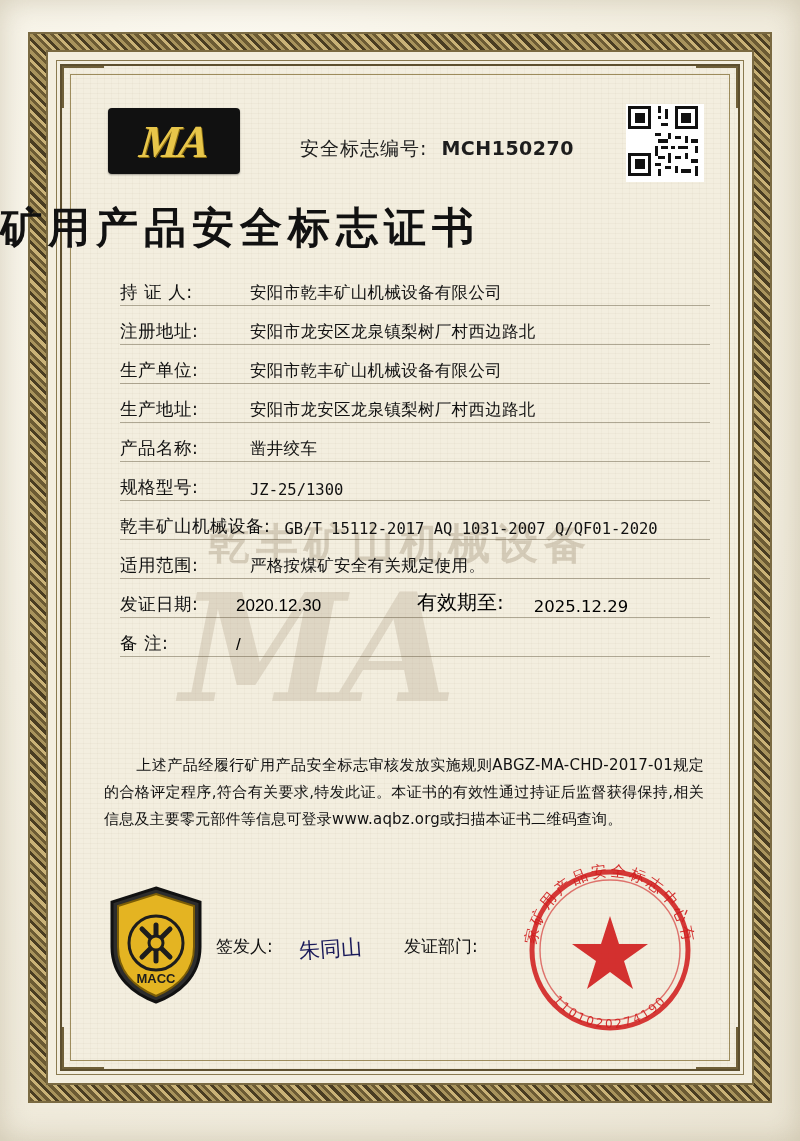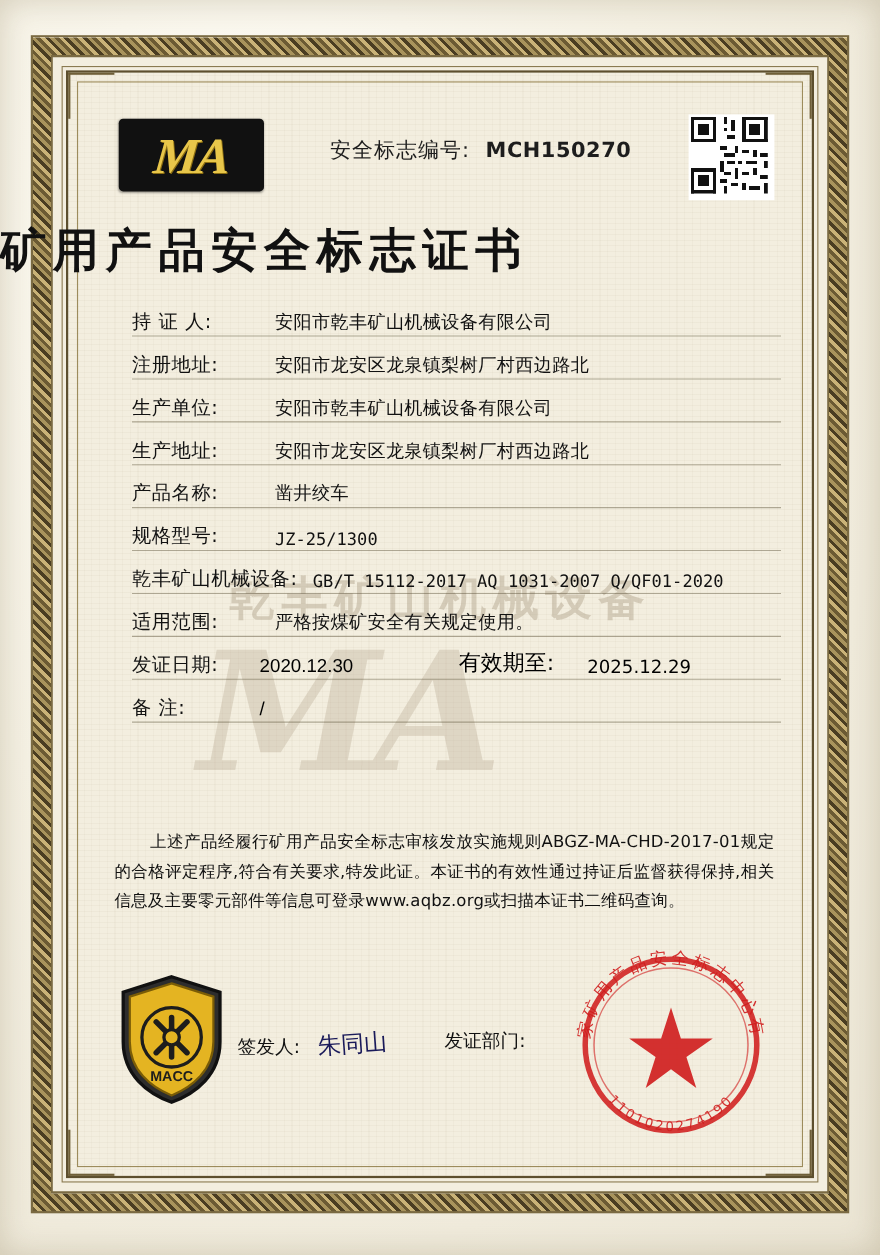--- a/index.html
+++ b/index.html
@@ -76,21 +76,21 @@
     background:#e8c64a;opacity:.0;
   }
   
   .qr{
     position:absolute;right:96px;top:104px;width:74px;height:74px;
     background:#fff;padding:2px;
   }
   .qr svg{display:block;}
   
   .serial{
-    position:absolute;left:300px;top:124px;
+    position:absolute;left:300px;top:136px;
     font-family:"DejaVu Sans", sans-serif;
     font-size:19px;color:#1d1d1d;
     letter-spacing:1px;
     white-space:nowrap;
   }
   .serial .val{margin-left:14px;font-weight:bold;letter-spacing:.5px;}
   
   .cert-title{
     position:absolute;left:0;right:0;top:200px;
     text-align:left;
@@ -165,21 +165,21 @@
     letter-spacing:.2px;
   }
   .statement .indent{display:inline-block;width:32px;}
   
   .shield{
     position:absolute;left:108px;top:885px;width:96px;height:120px;
   }
   
   .sign-row{
     position:absolute;left:216px;top:935px;
-    display:flex;align-items:flex-end;gap:12px;
+    display:flex;gap:22px;
     font-family:"DejaVu Sans", sans-serif;font-size:17px;color:#111;
   }
   .sign-name{
     font-family:"DejaVu Serif", serif;
     font-size:21px;color:#1a1a5a;
     transform:rotate(-4deg);
     margin-left:4px;
   }
   .issuer-row{
     position:absolute;left:404px;top:935px;

